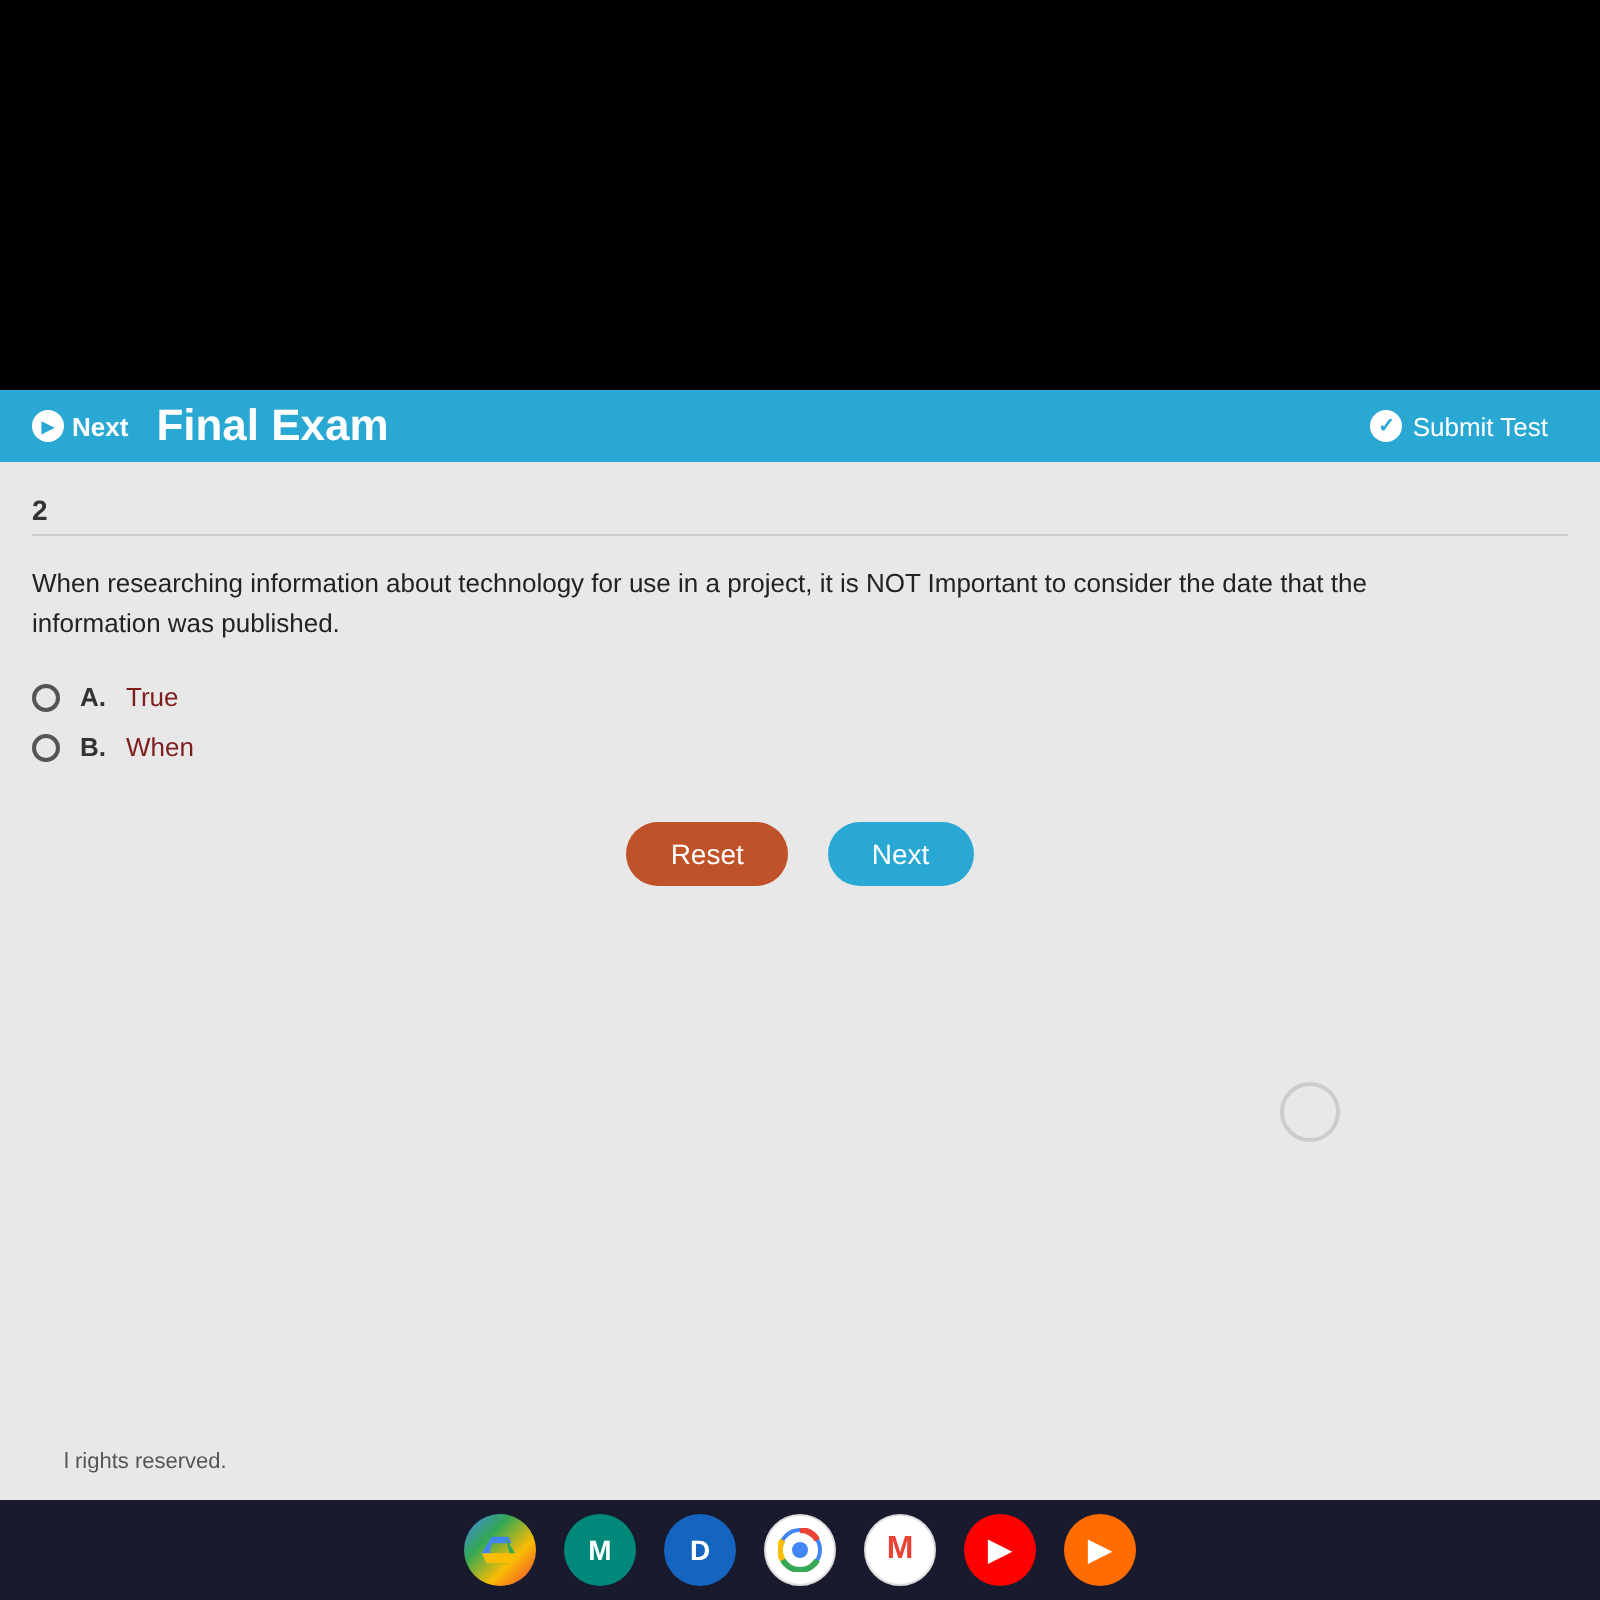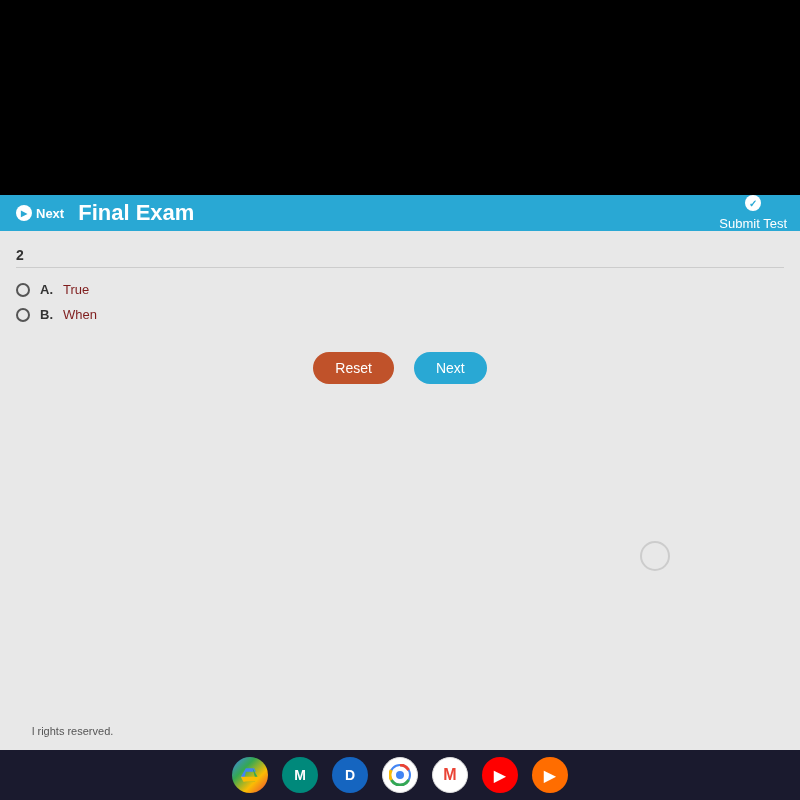--- a/index.html
+++ b/index.html
@@ -61,30 +61,29 @@
 
     .header-title {
       color: #fff;
       font-size: 22px;
       font-weight: bold;
       margin-left: 8px;
     }
 
     .submit-test-btn {
       position: absolute;
-      right: 13px;
+      right: 26px;
       display: flex;
       align-items: center;
       gap: 5px;
       background: none;
       border: none;
       color: #fff;
       font-size: 13px;
       cursor: pointer;
-      flex-direction: column;
     }
 
     .submit-icon {
       width: 16px;
       height: 16px;
       background: #fff;
       border-radius: 50%;
       display: flex;
       align-items: center;
       justify-content: center;
@@ -246,20 +245,21 @@
   </button>
   <span class="header-title">Final Exam</span>
   <button class="submit-test-btn">
     <span class="submit-icon"></span>
     <span>Submit Test</span>
   </button>
 </div>
 
 <div class="main-content" style="position:relative;">
   <div class="question-number">2</div>
+  <p class="question-text">When researching information about technology for use in a project, it is NOT Important to consider the date that the information was published.</p>
 
   <div class="options-container">
 
     <div class="option-row">
       <div class="radio-circle"></div>
       <span class="option-label">A.</span>
       <span class="option-value">True</span>
     </div>
 
     <div class="option-row">

